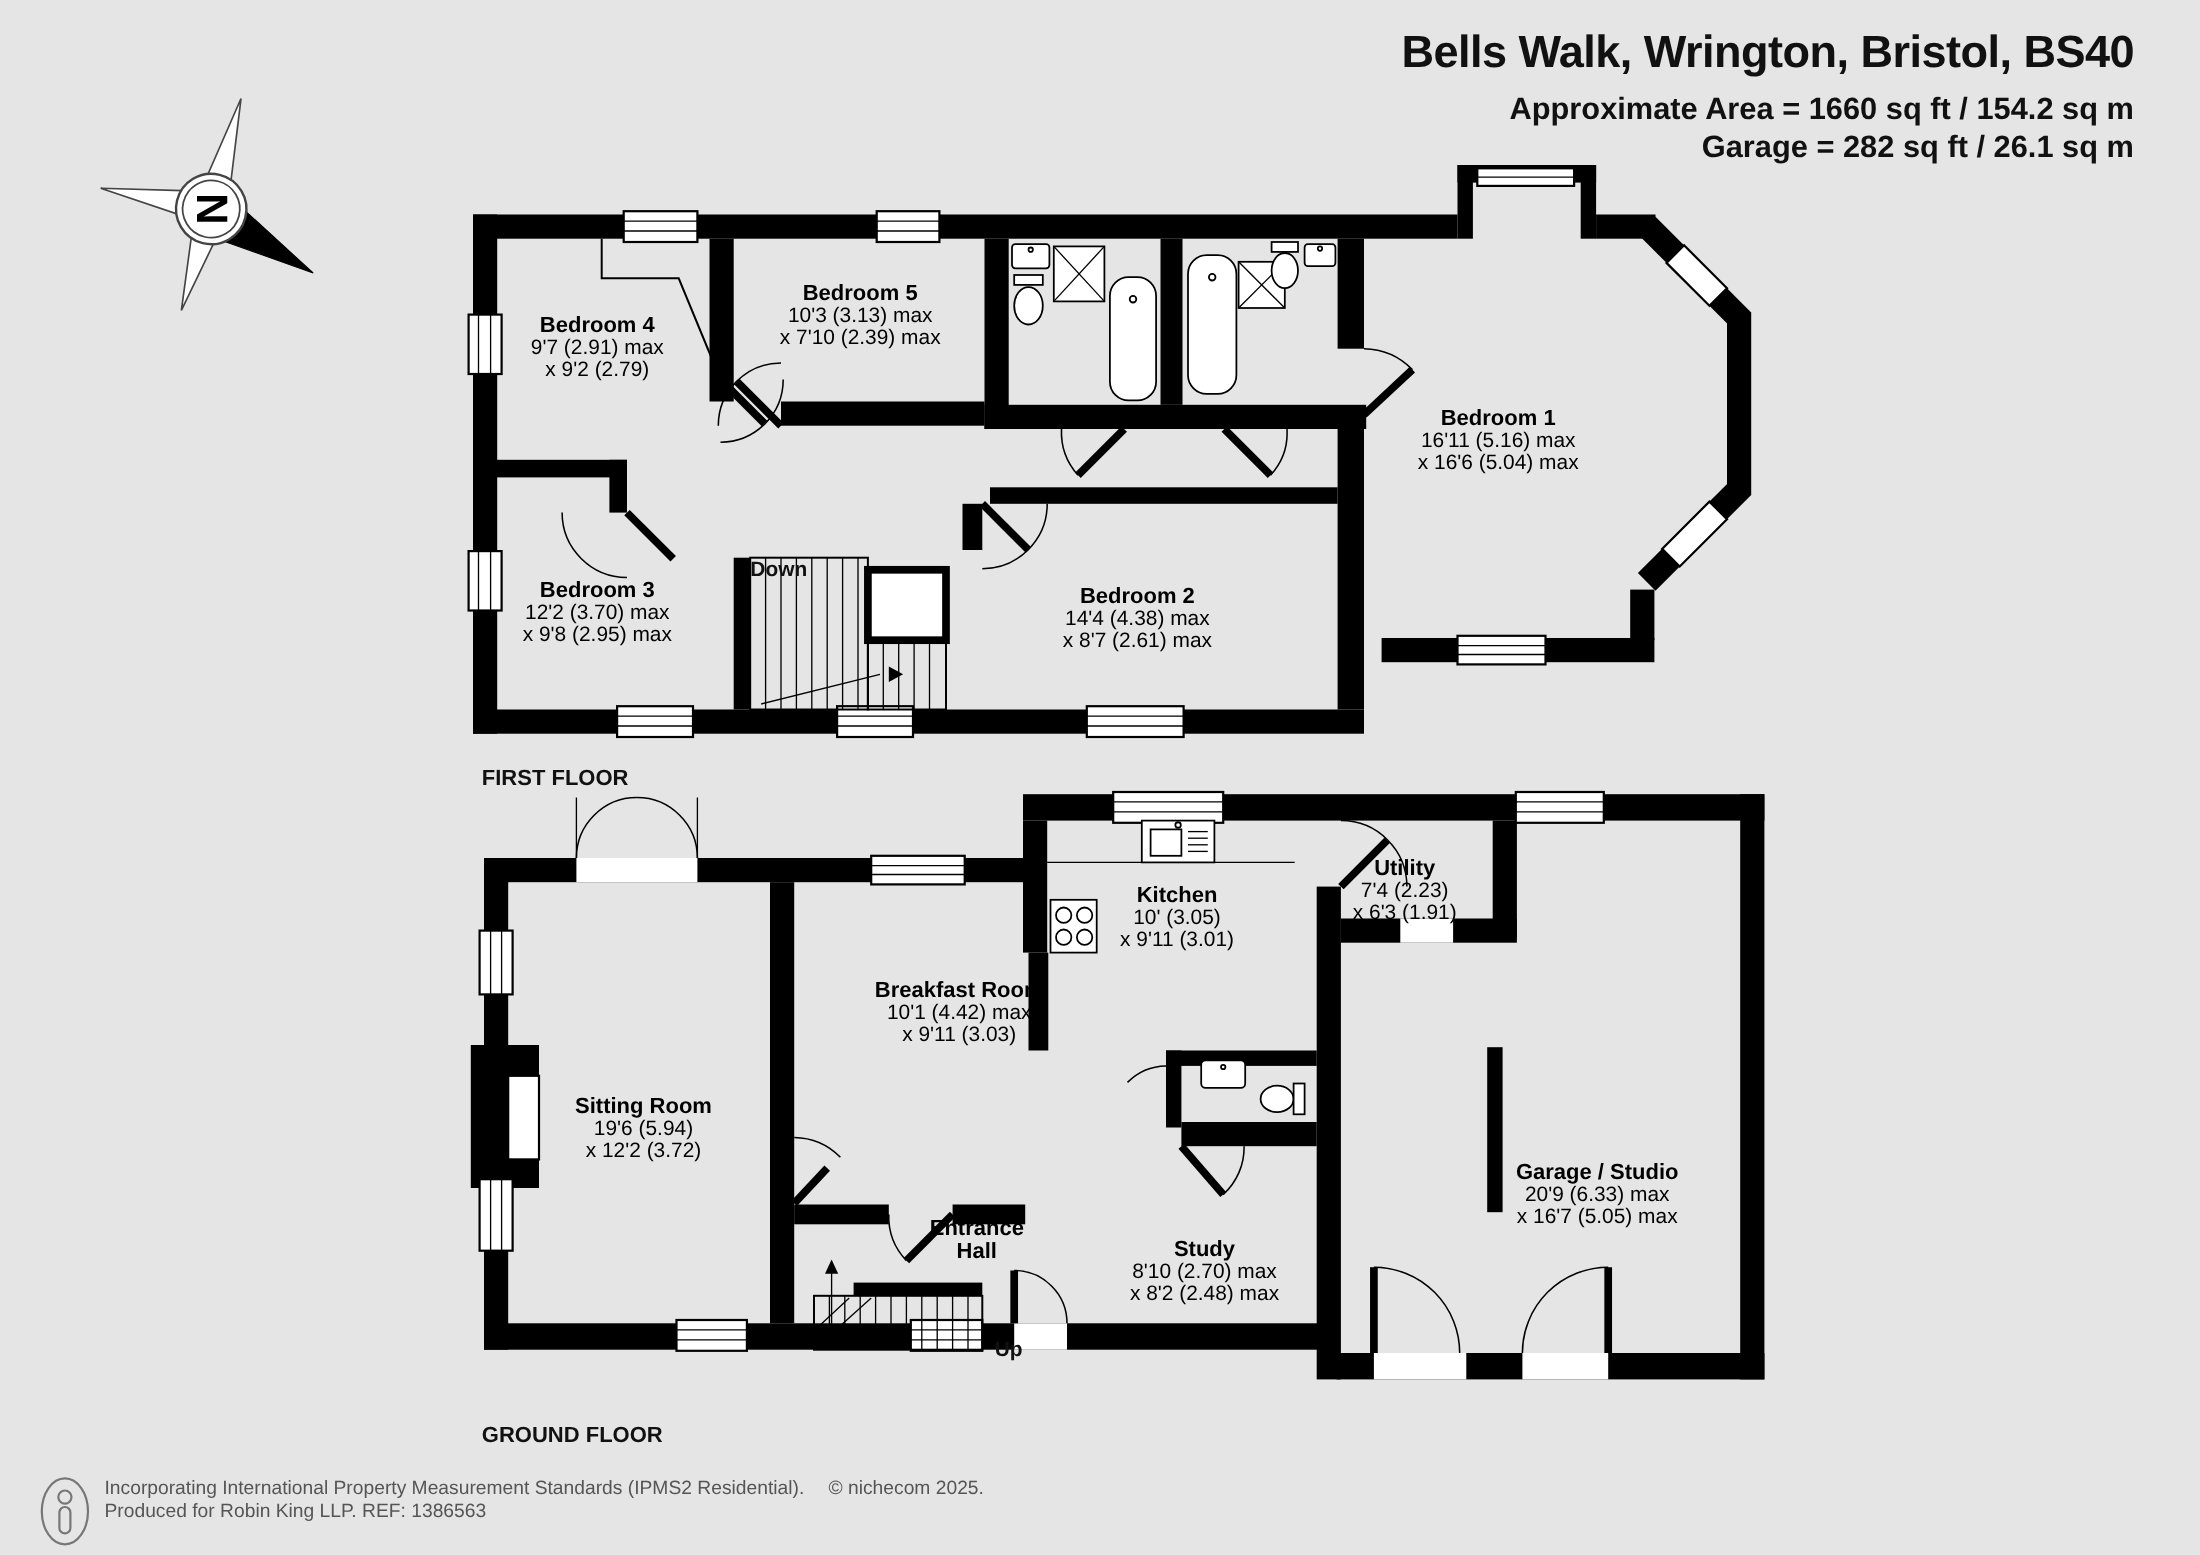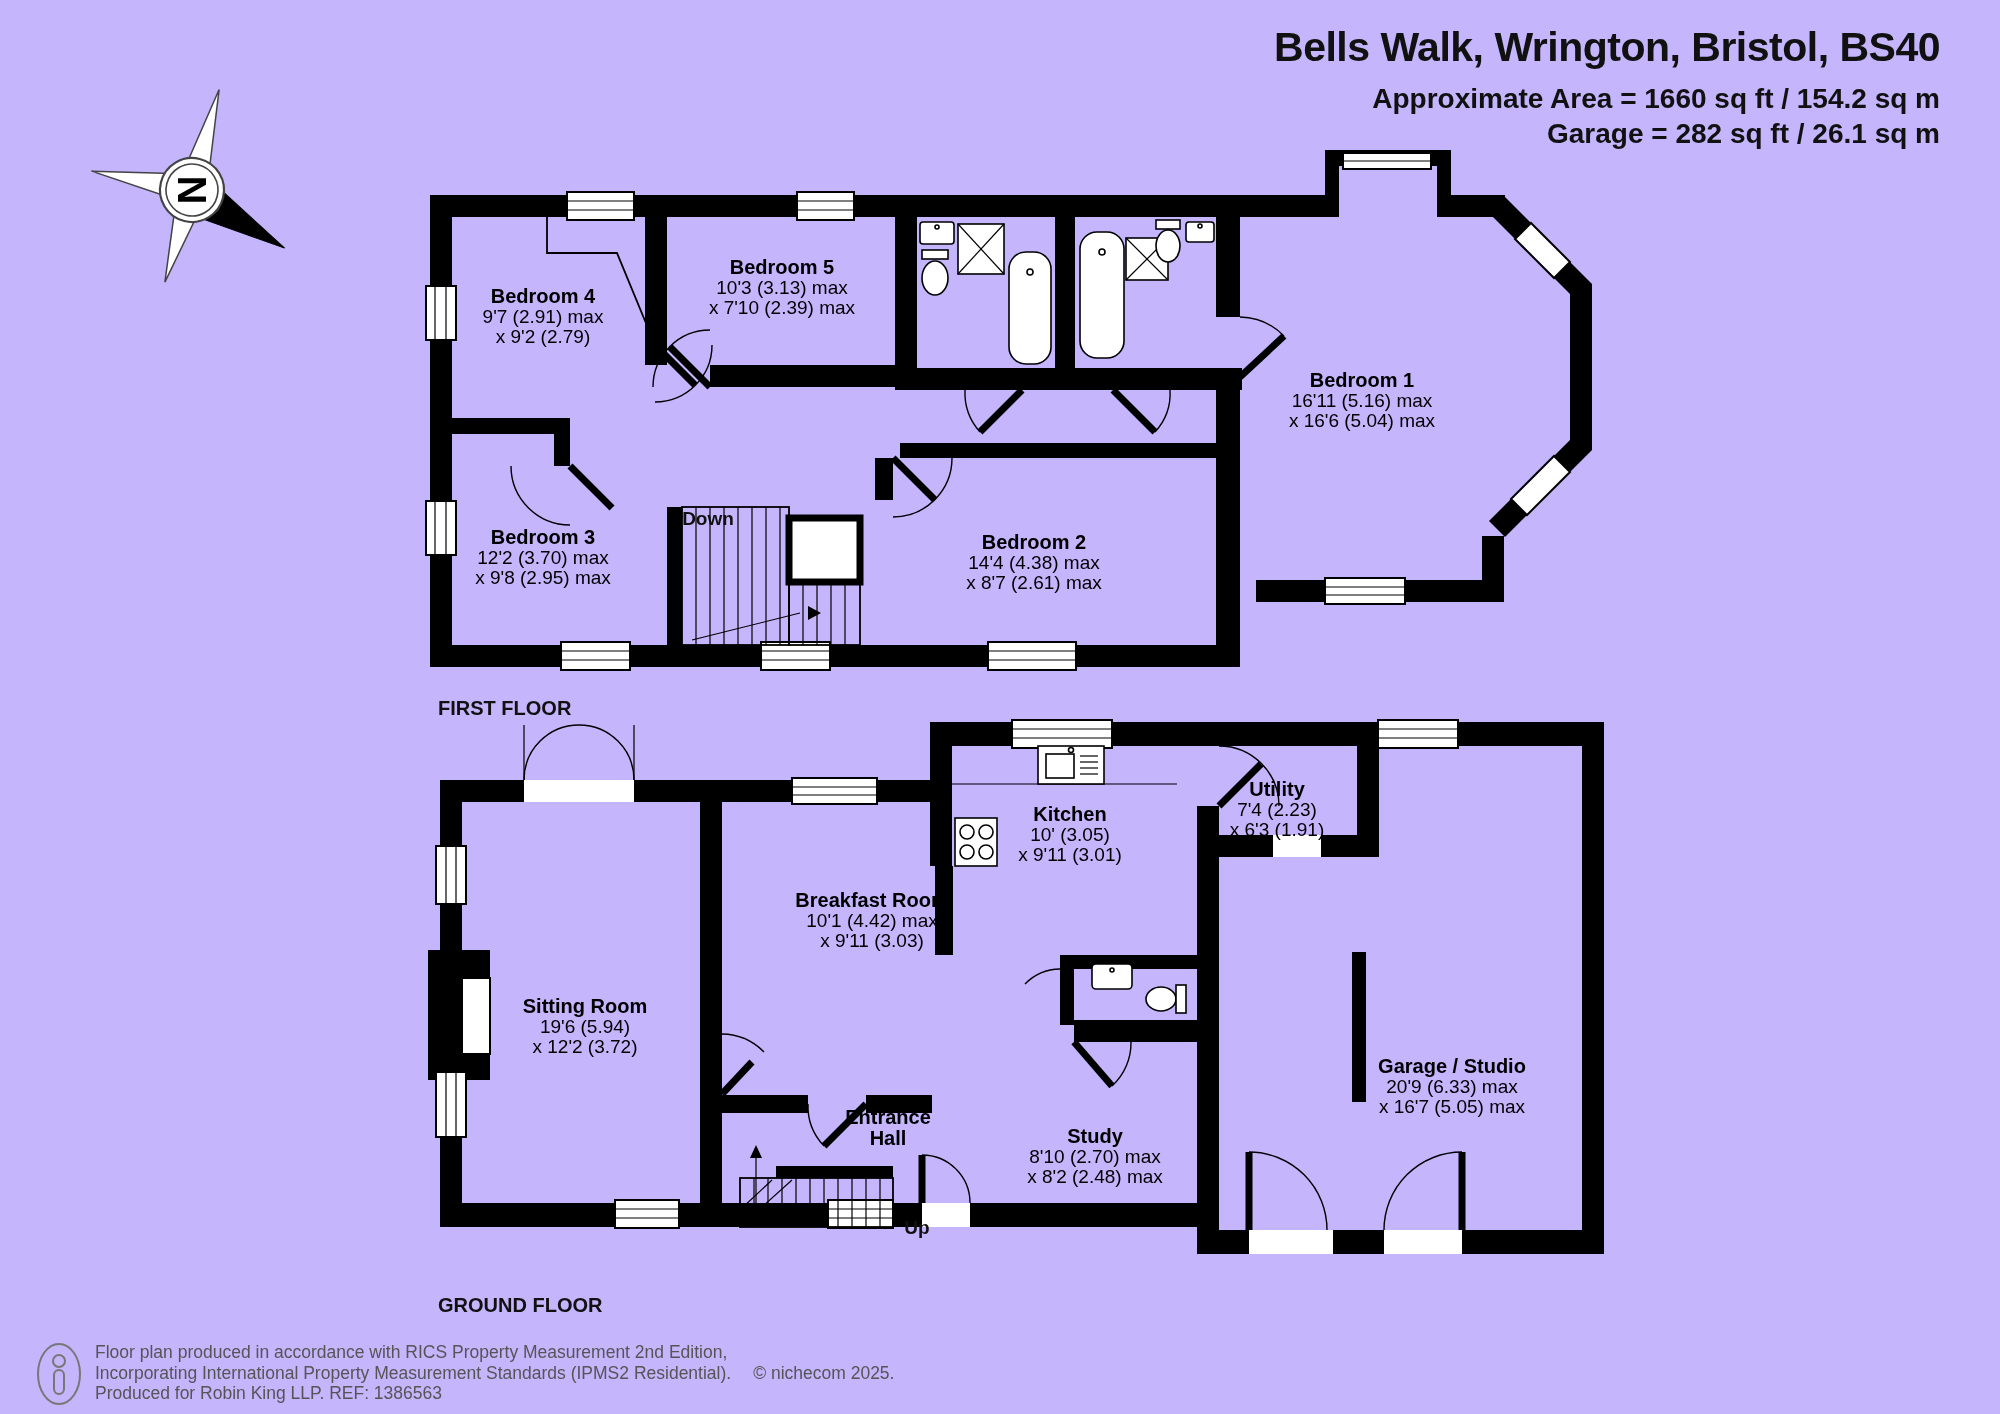--- a/index.html
+++ b/index.html
@@ -1,16 +1,16 @@
 <!DOCTYPE html>
 <html><head>
 <meta charset="utf-8">
 <style>
   html,body{margin:0;padding:0;background:#fff;}
-  #page{position:relative;width:2000px;height:1414px;background:#c4b5fd;
+  #page{position:relative;width:2000px;height:1414px;background:#e5e5e5;
         font-family:"Liberation Sans", sans-serif;color:#111;overflow:hidden;}
   svg{position:absolute;}
   .wall{fill:#000;stroke:none;}
   .win{fill:#fff;stroke:#000;stroke-width:2;}
   .thin{fill:none;stroke:#000;stroke-width:1.8;}
   .hair{fill:none;stroke:#000;stroke-width:1.2;}
   .arc{fill:none;stroke:#000;stroke-width:1.4;}
   .leaf{stroke:#000;stroke-width:7;}
   .fix{fill:#fff;stroke:#000;stroke-width:1.6;}
   .header{position:absolute;top:24px;right:60px;text-align:right;}
@@ -381,20 +381,19 @@
   </div>
   <div class="stairs-note" style="left:917px;top:1184px;">Up</div>
   <div class="floor-label" style="left:438px;top:1294px;">GROUND FLOOR</div>
 
   <svg style="left:34px;top:1340px;" width="50" height="68" viewBox="0 0 50 68">
     <ellipse cx="25" cy="34" rx="21" ry="30" fill="none" stroke="#777" stroke-width="2"></ellipse>
     <circle cx="25" cy="21" r="6" fill="none" stroke="#777" stroke-width="2"></circle>
     <rect x="20" y="30" width="10" height="24" rx="5" fill="none" stroke="#777" stroke-width="2"></rect>
   </svg>
   <div class="footer">
-    <div>Floor plan produced in accordance with RICS Property Measurement 2nd Edition,</div>
     <div>
       <span>Incorporating International Property Measurement Standards (IPMS2 Residential).</span><span class="cp">© nichecom 2025.</span>
     </div>
     <div>Produced for Robin King LLP.   REF:  1386563</div>
   </div>
 
 </div>
 
 </body></html>

